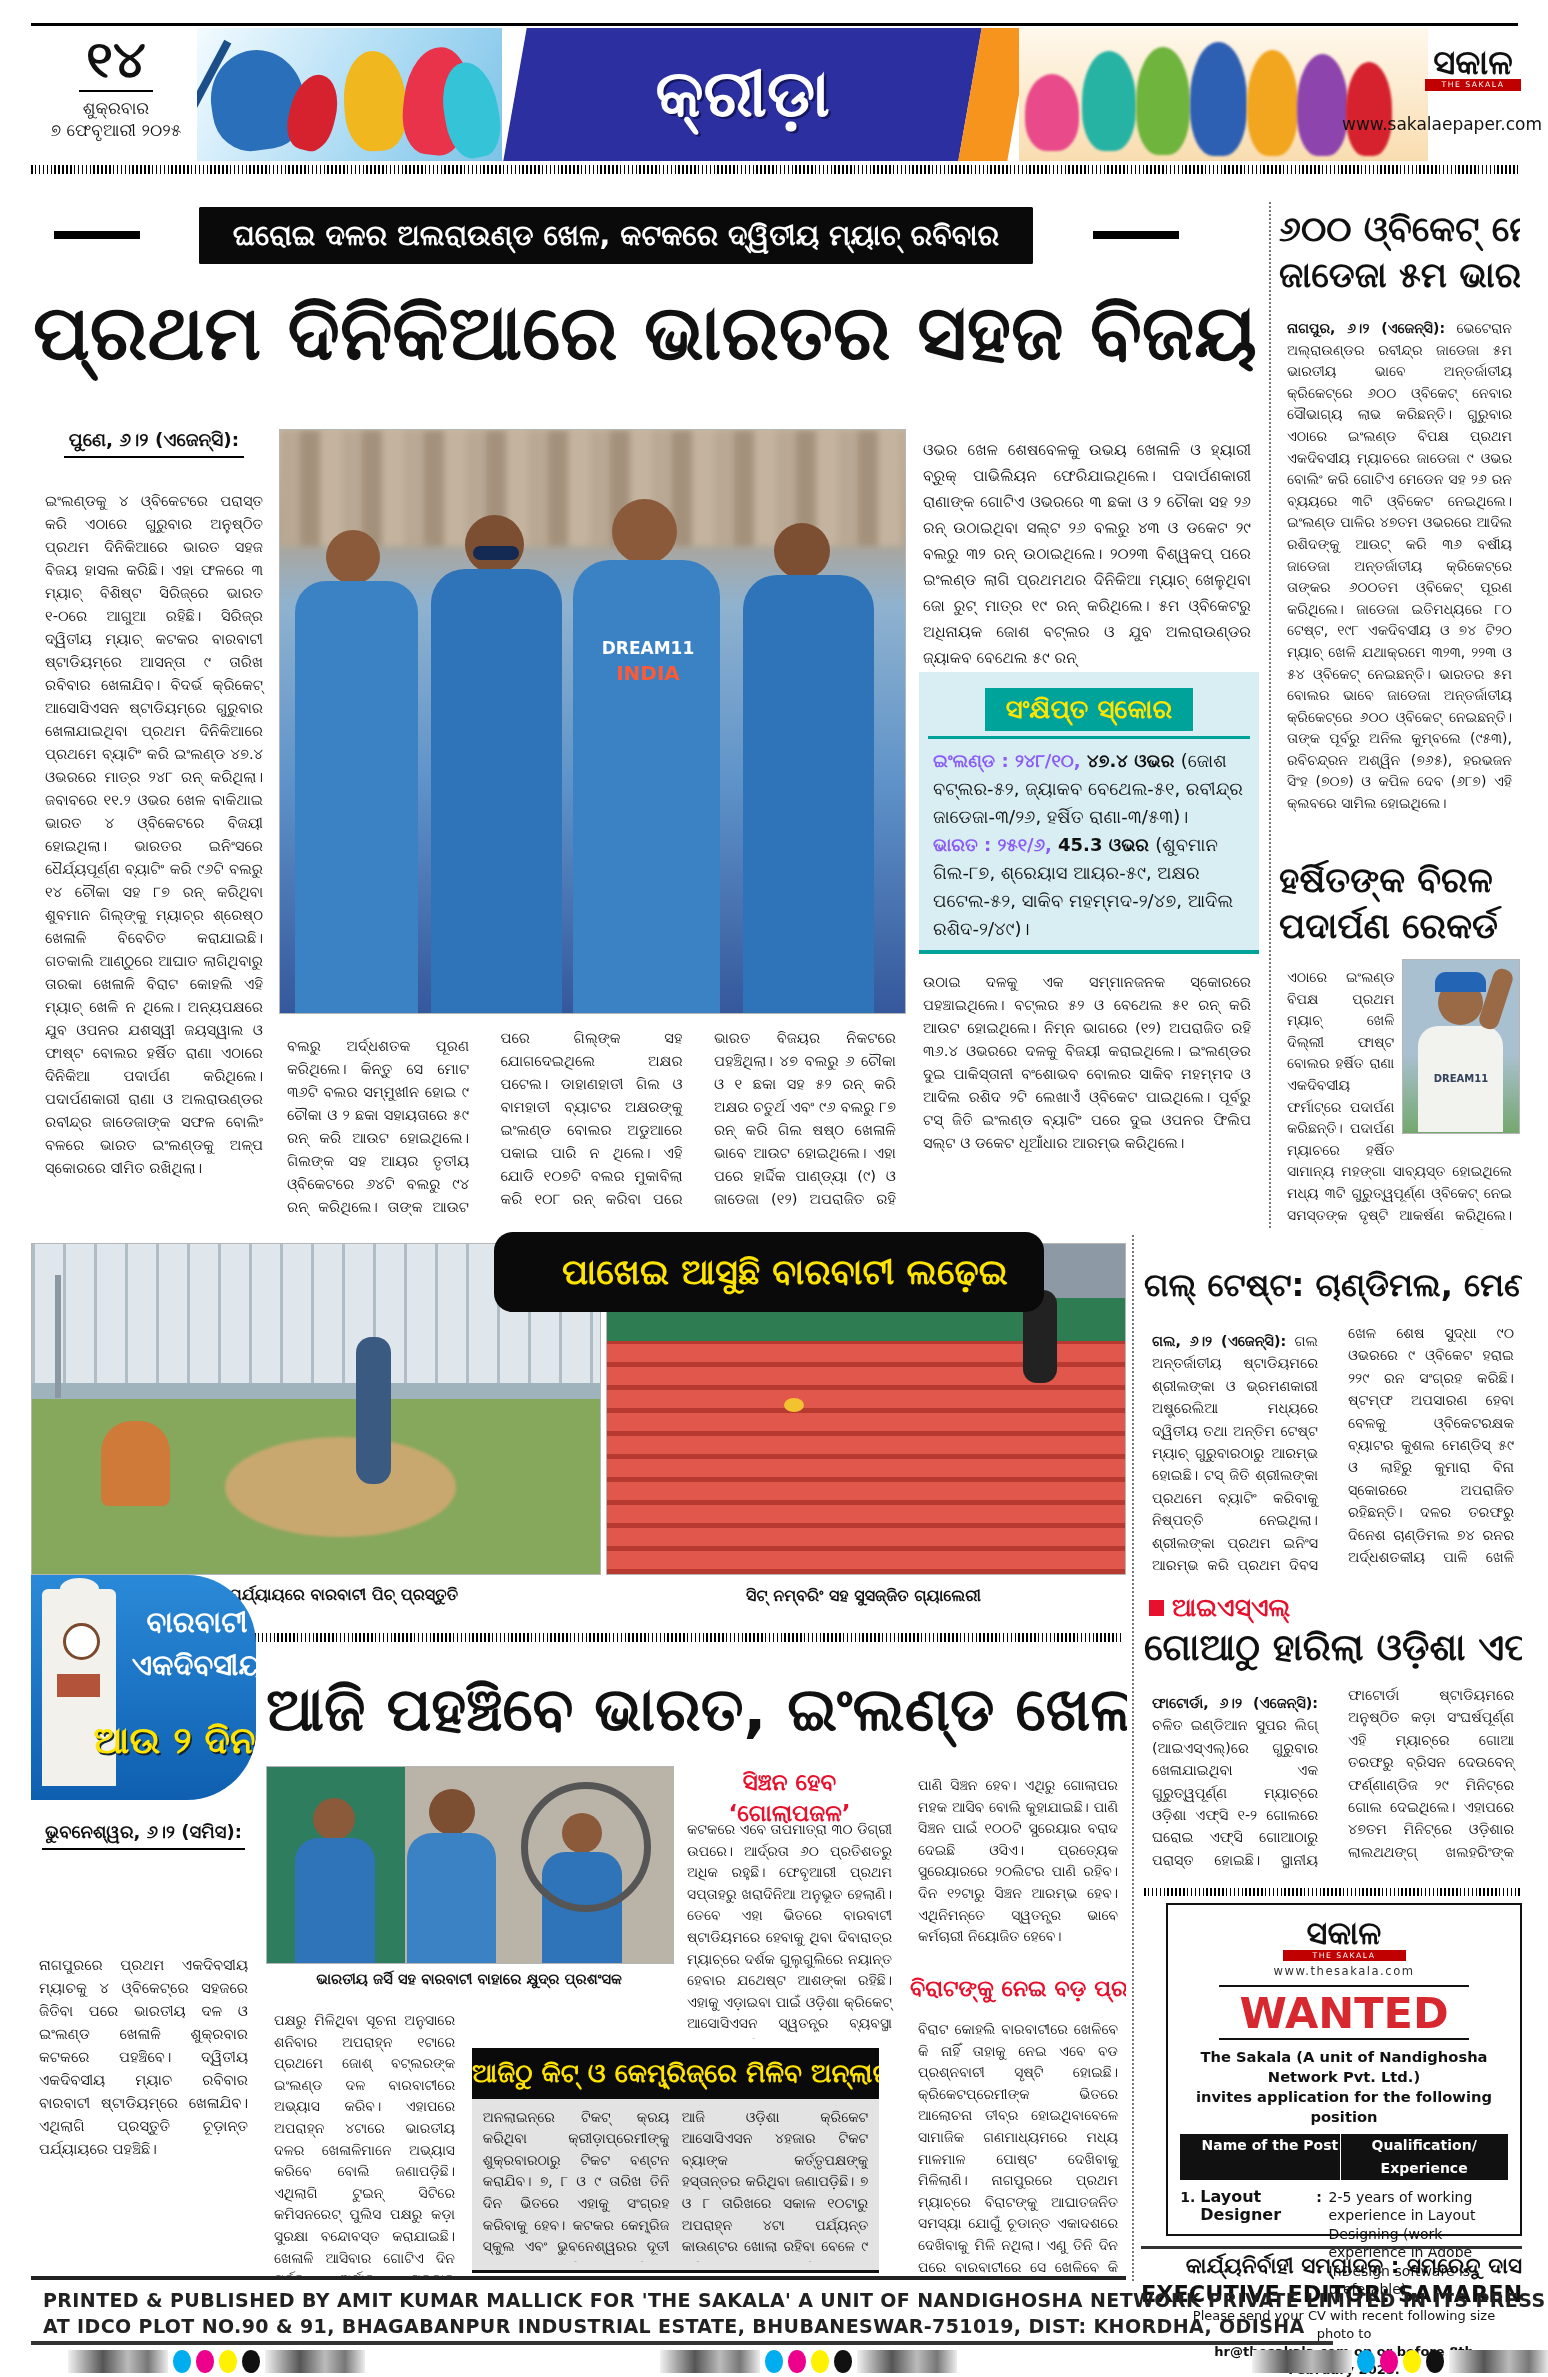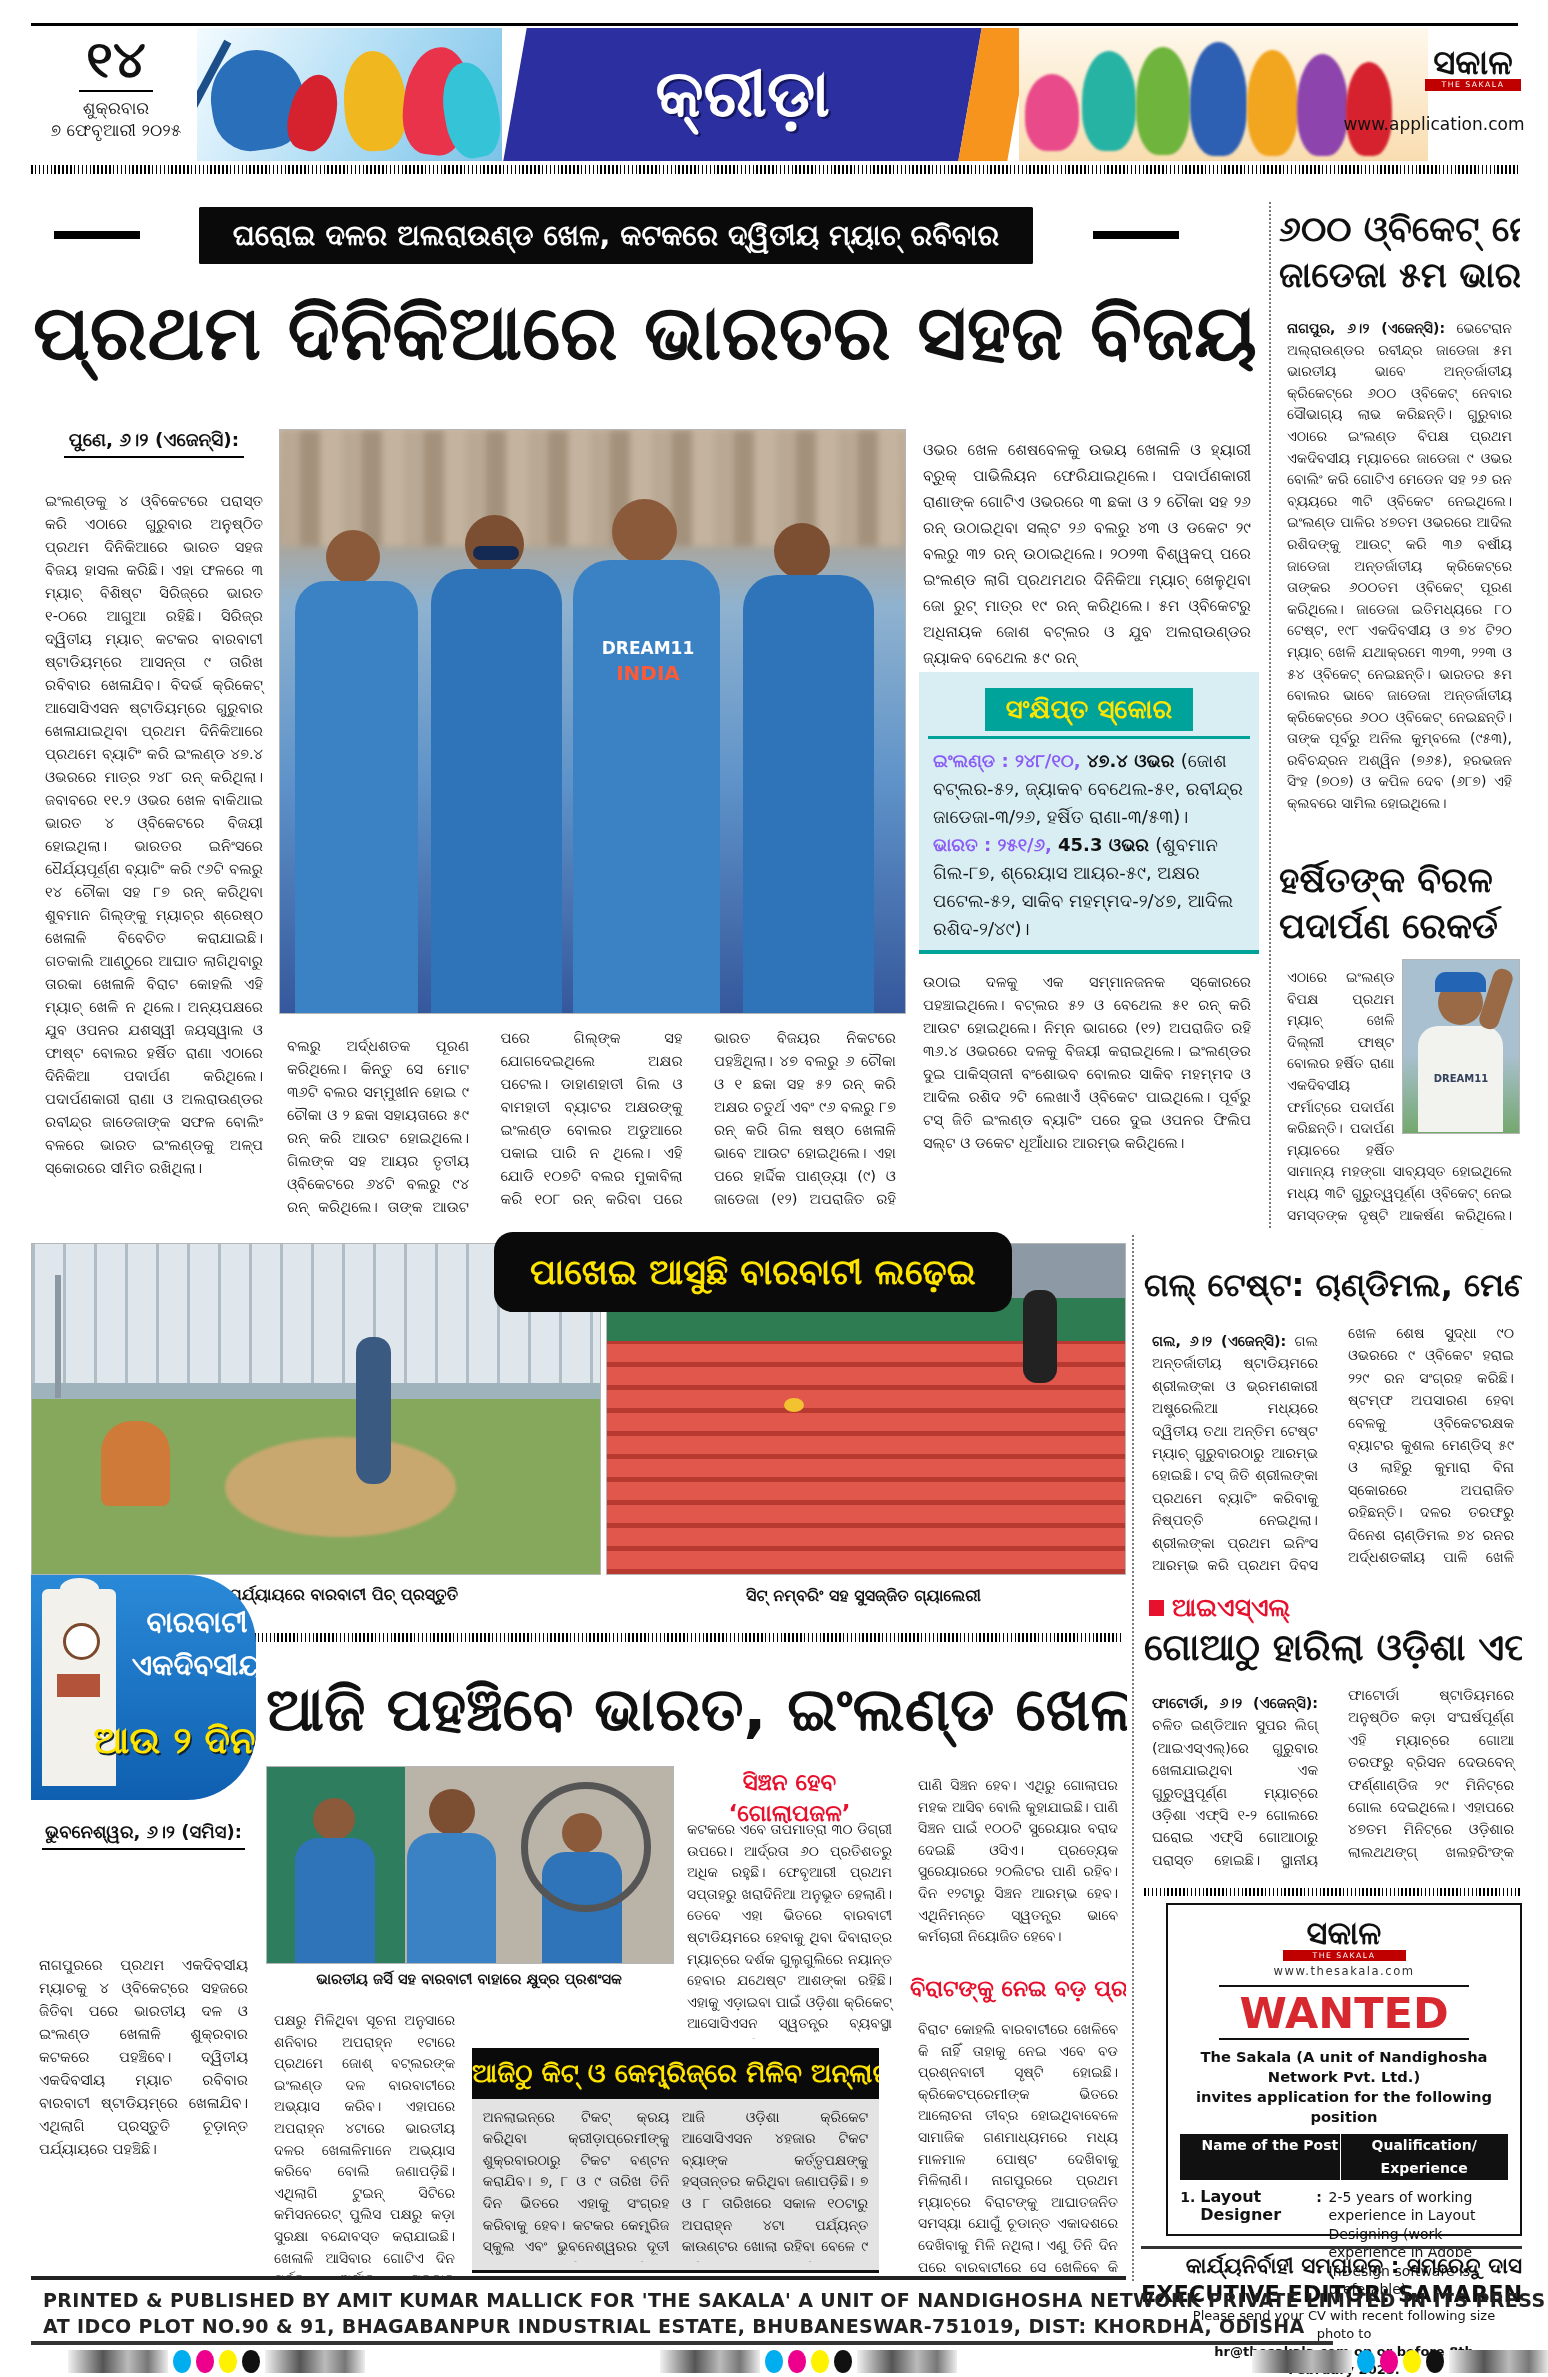--- a/index.html
+++ b/index.html
@@ -79,21 +79,21 @@
     <div class="sil" style="left:171px;top:14px;width:57px;height:114px;background:#2d5fb3;filter:blur(0.8px);"></div>
     <div class="sil" style="left:228px;top:21.6px;width:51px;height:106px;background:#f2a51e;filter:blur(0.8px);"></div>
     <div class="sil" style="left:278px;top:26px;width:51px;height:102px;background:#8e44ad;filter:blur(0.8px);"></div>
     <div class="sil" style="left:327px;top:34px;width:46px;height:94px;background:#d6222f;filter:blur(0.8px);"></div>
   </div>
 
   <div class="abs" style="left:1423px;top:45px;width:100px;text-align:center;">
     <div style="font-size:34px;font-weight:bold;line-height:34px;">ସକାଳ</div>
     <div class="wanted-sub" style="width:96px;">THE SAKALA</div>
   </div>
-  <div class="abs" style="left:1342px;top:114px;width:184px;font-size:17px;text-align:center;">www.application.com</div>
+  <div class="abs" style="left:1342px;top:114px;width:184px;font-size:17px;text-align:center;">www.sakalaepaper.com</div>
 
   <div class="abs hatch" style="left:31px;top:165px;width:1487px;height:9.3px;"></div>
 
   <div class="abs" style="left:54px;top:231px;width:86px;height:7.7px;background:#000;"></div>
   <div class="abs pill" style="left:199px;top:207px;width:834px;height:57px;color:#fff;font-size:28.5px;line-height:57px;border-radius:1.5px;">ଘରୋଇ ଦଳର ଅଲରାଉଣ୍ଡ ଖେଳ, କଟକରେ ଦ୍ୱିତୀୟ ମ୍ୟାଚ୍ ରବିବାର</div>
   <div class="abs" style="left:1093px;top:231px;width:86px;height:7.7px;background:#000;"></div>
 
   <div class="abs headline" style="left:31px;top:271px;width:1228px;height:126px;font-size:76px;line-height:123px;">ପ୍ରଥମ ଦିନିକିଆରେ ଭାରତର ସହଜ ବିଜୟ</div>
 
   <div class="abs" style="left:37px;top:429px;width:234px;text-align:center;">
@@ -170,21 +170,21 @@
   </div>
 
   <div class="abs photo" style="left:606px;top:1243px;width:518px;height:330px;background:#d6554b;">
     <div class="abs" style="left:0;top:0;width:518px;height:54px;background:#8d9aa5;"></div>
     <div class="abs" style="left:0;top:54px;width:518px;height:43px;background:#2e7d52;"></div>
     <div class="abs" style="left:0;top:97px;width:518px;height:233px;background:repeating-linear-gradient(0deg,#b8392f 0 4.6px,#e2574c 4.6px 23px),repeating-linear-gradient(90deg,rgba(255,255,255,.22) 0 1.5px,transparent 1.5px 20px);"></div>
     <div class="abs" style="left:416px;top:46px;width:34px;height:93px;border-radius:14px;background:#222;"></div>
     <div class="abs" style="left:177px;top:154px;width:20px;height:14px;border-radius:50%;background:#f2c230;"></div>
   </div>
 
-  <div class="abs pill" style="left:494px;top:1232px;width:518px;height:80px;font-size:35px;line-height:80px;border-radius:18.5px;">ପାଖେଇ ଆସୁଛି ବାରବାଟୀ ଲଢ଼େଇ</div>
+  <div class="abs pill" style="left:494px;top:1232px;width:518px;height:80px;font-size:35px;line-height:80px;border-radius:18.5px;padding-left:32px;">ପାଖେଇ ଆସୁଛି ବାରବାଟୀ ଲଢ଼େଇ</div>
 
   <div class="abs cap" style="left:85px;top:1584px;width:463px;">ଚୂଡ଼ାନ୍ତ ପର୍ଯ୍ୟାୟରେ ବାରବାଟୀ ପିଚ୍ ପ୍ରସ୍ତୁତି</div>
   <div class="abs cap" style="left:663px;top:1585px;width:401px;">ସିଟ୍ ନମ୍ବରିଂ ସହ ସୁସଜ୍ଜିତ ଗ୍ୟାଲେରୀ</div>
 
   <div class="abs hatch" style="left:254px;top:1633px;width:870px;height:9.3px;"></div>
 
   <div class="abs vdot" style="left:1132px;top:1235px;height:1046px;"></div>
 
   <div class="abs headline" style="left:1144px;top:1262px;width:378px;font-size:32px;line-height:46px;">ଗଲ୍ ଟେଷ୍ଟ: ଚାଣ୍ଡିମଲ, ମେଣ୍ଡିସ୍‌ଙ୍କ ଅର୍ଦ୍ଧଶତକ</div>
   <div class="abs txt cols2" style="left:1144px;top:1322px;width:378px;height:267px;font-size:14.3px;line-height:22.4px;">

